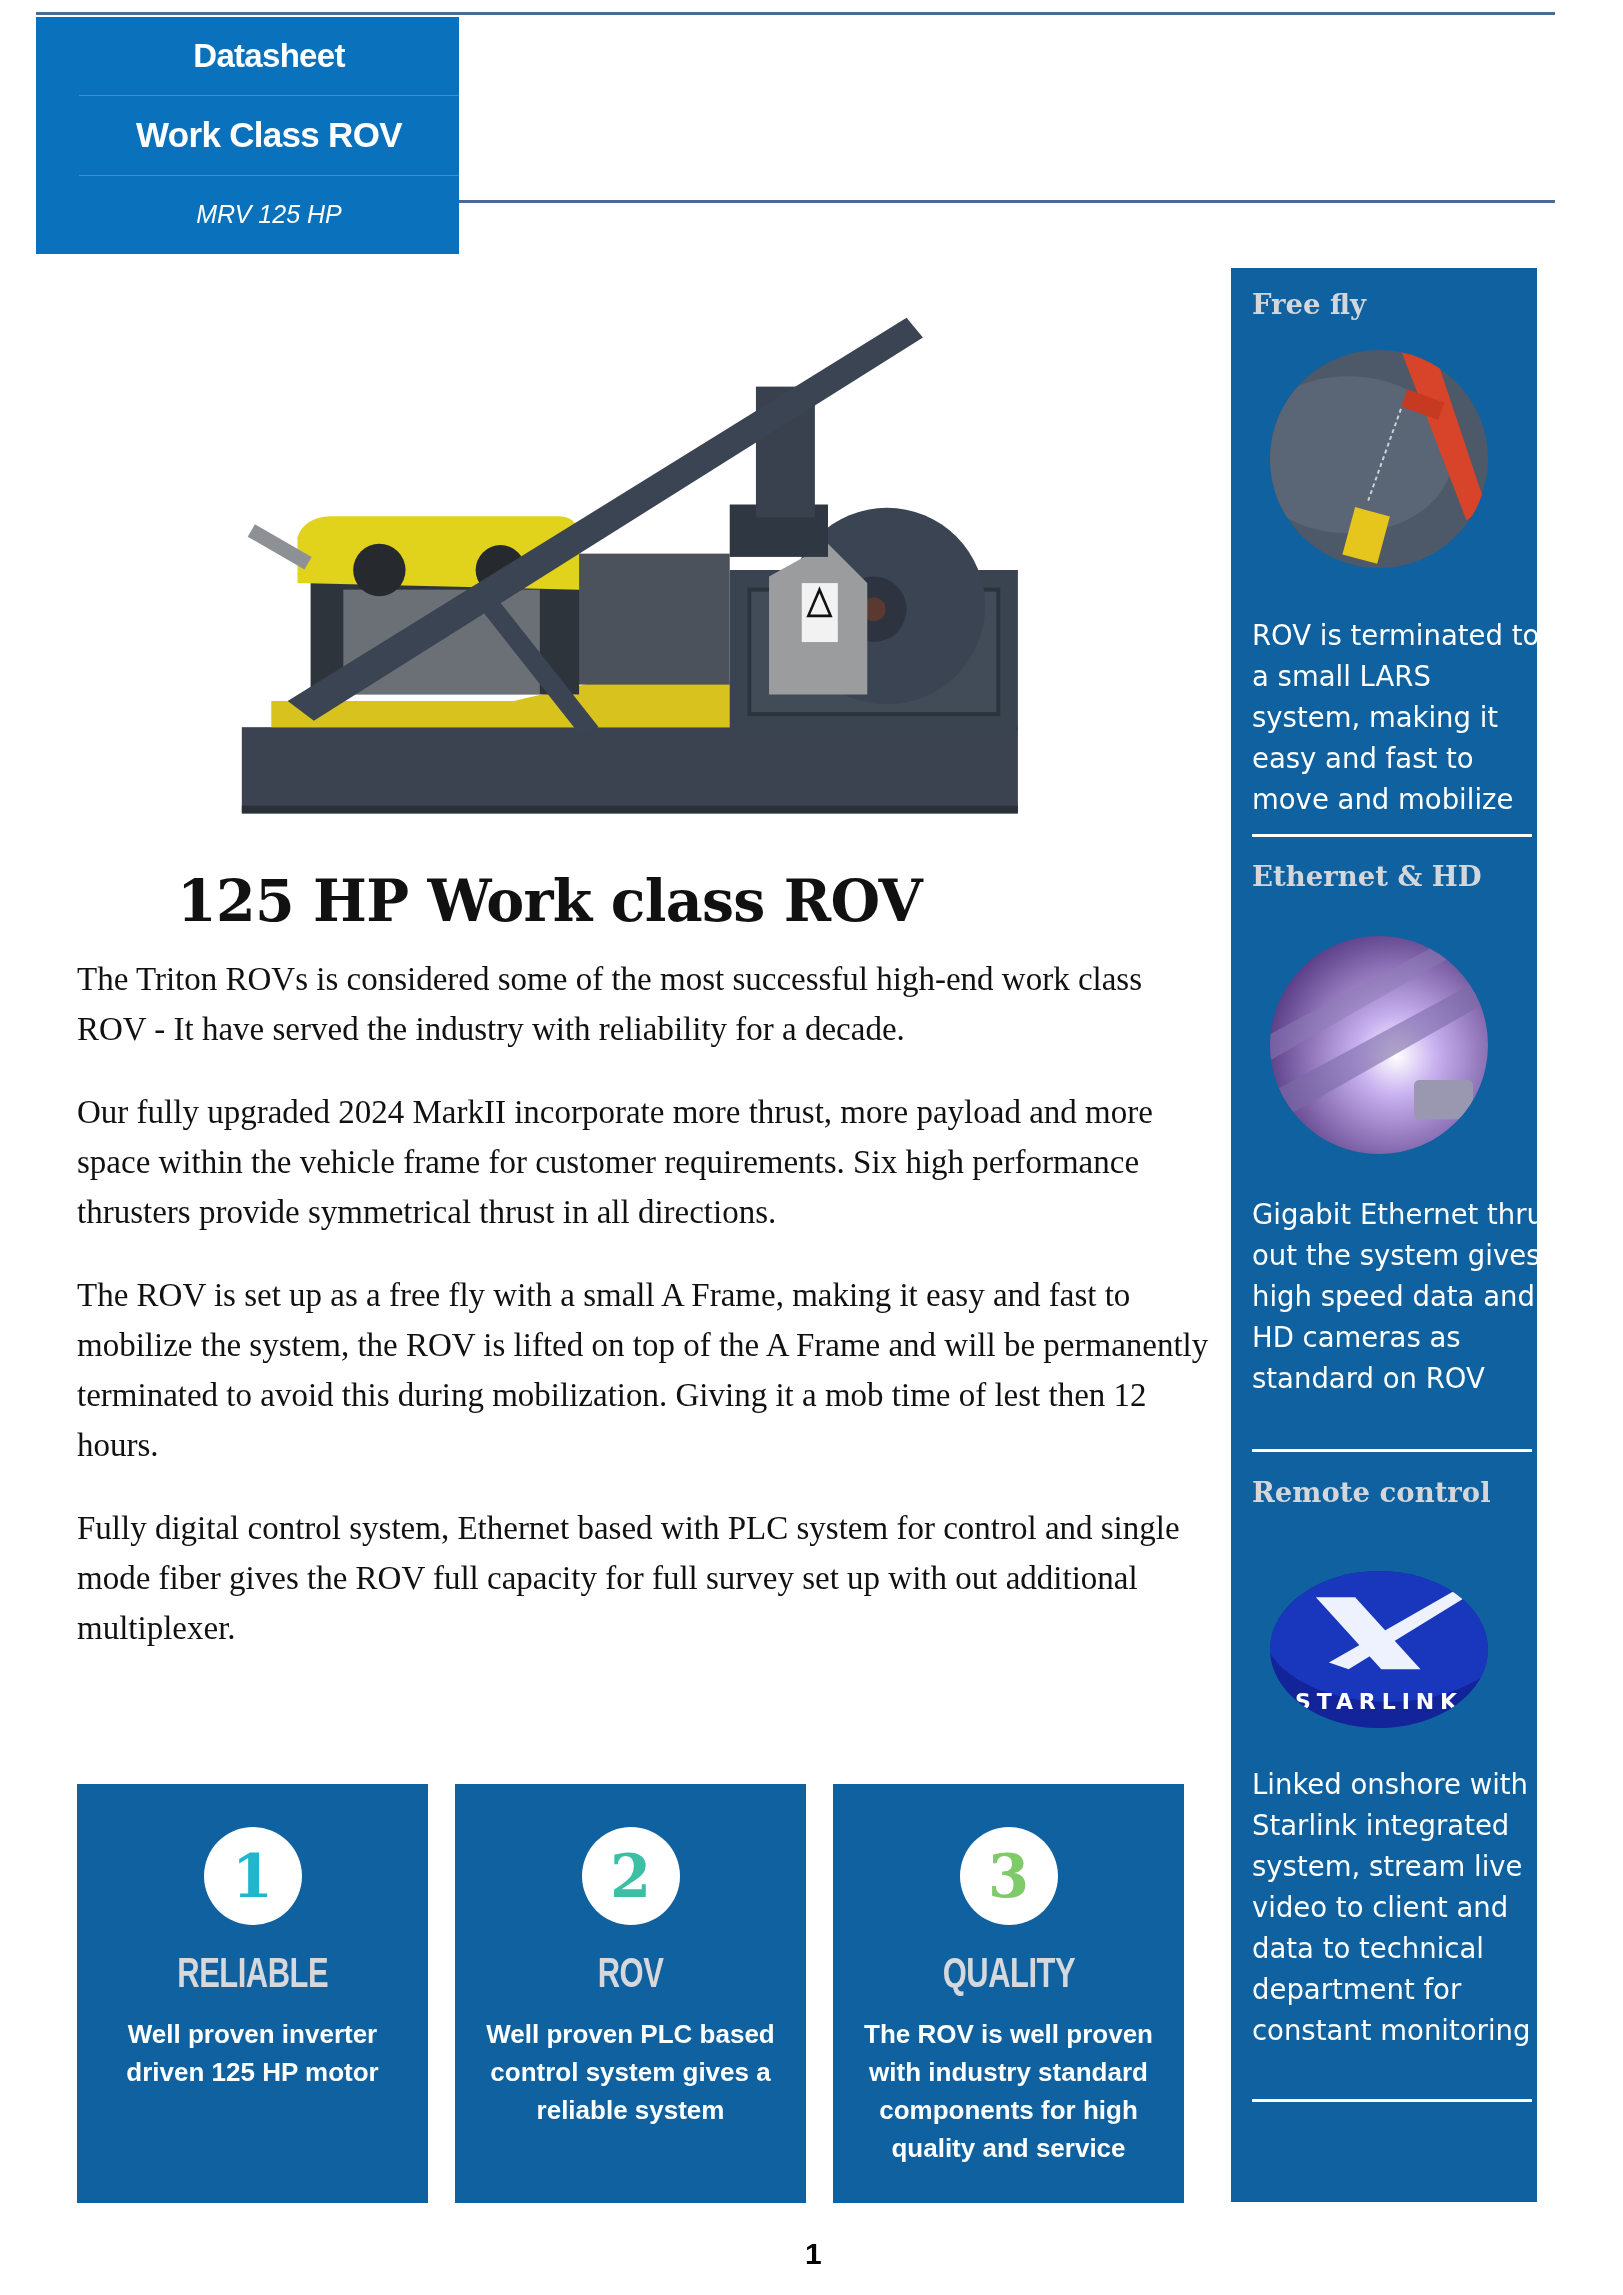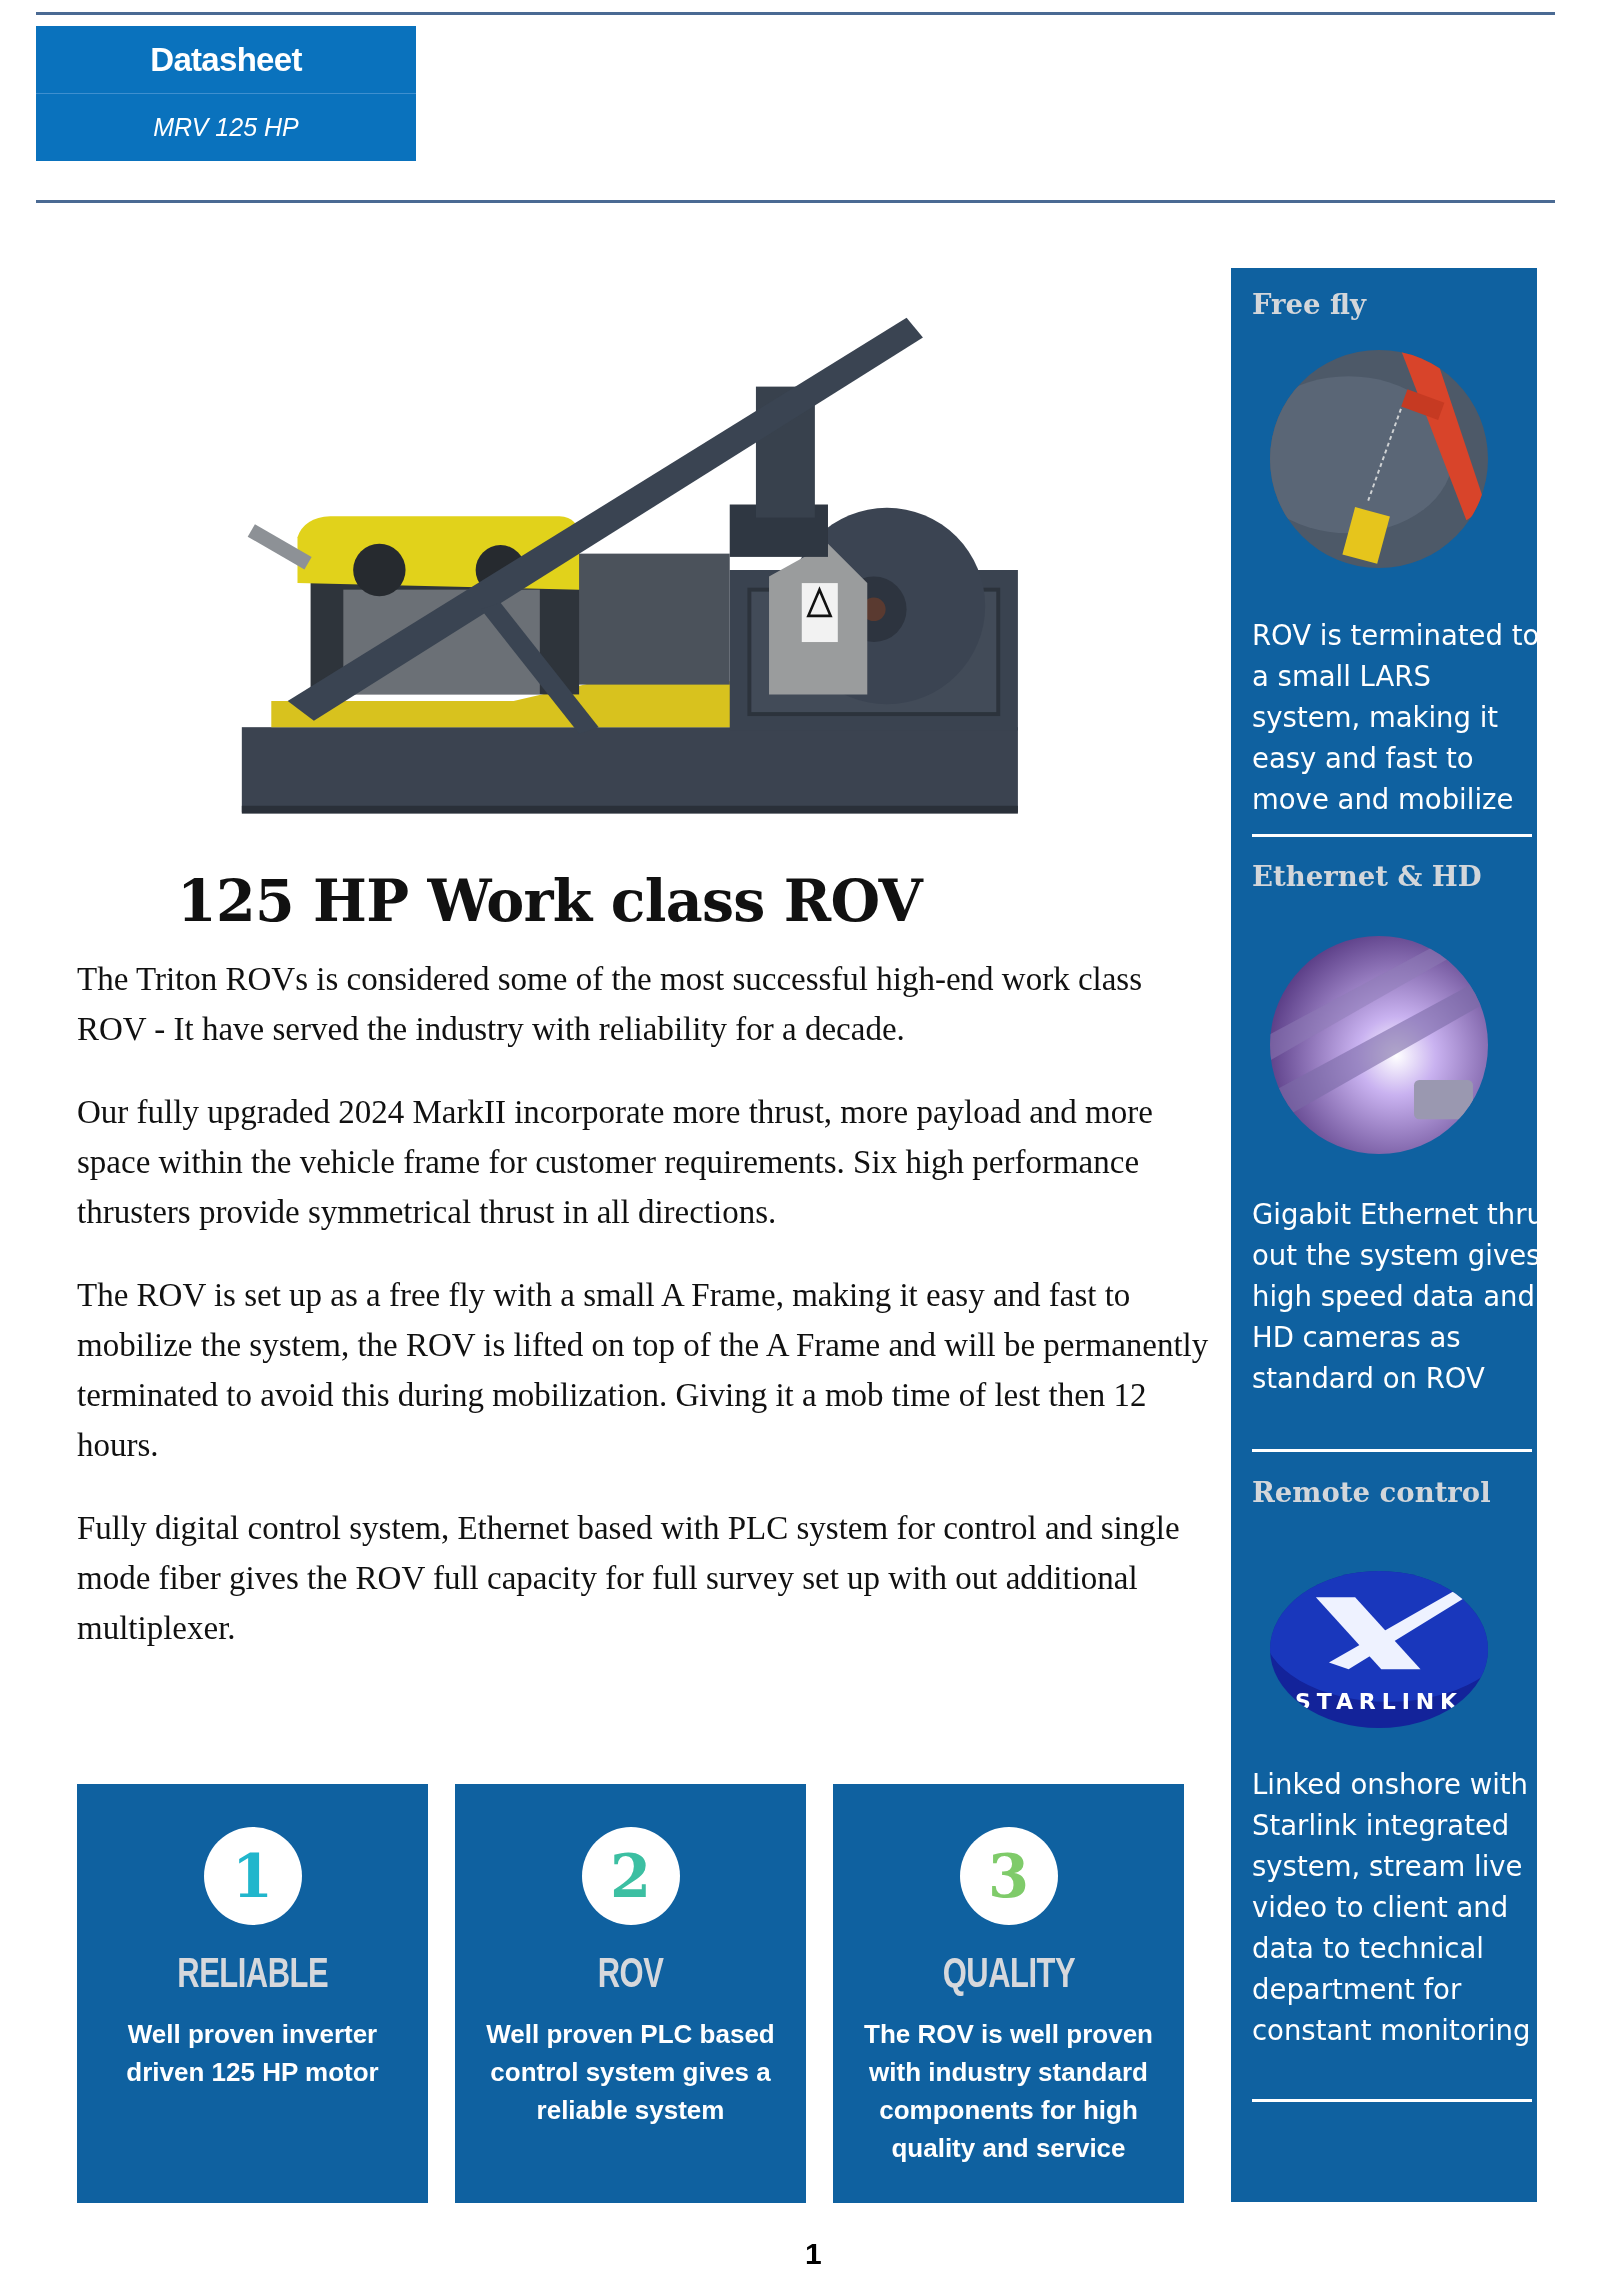--- a/index.html
+++ b/index.html
@@ -2,21 +2,21 @@
 <html style="font-size:10.5px"><head>
 <meta charset="utf-8">
 <style>
   html,body{margin:0;padding:0;background:#ffffff;}
   body{width:1623px;height:2295px;position:relative;overflow:hidden;font-family:"Liberation Sans",sans-serif;}
   .abs{position:absolute;}
 
   
   .hdr-line-top{left:36px;top:11.8px;width:1519px;height:3.3px;background:#4a6a93;}
   .hdr-line-bot{left:36px;top:200px;width:1519px;height:3.3px;background:#4a6a93;}
-  .hdr-block{left:36px;top:26px;width:380px;height:135px;background:#0a72bd;display:flex;flex-direction:column;}
+  .hdr-block{left:36px;top:17px;width:380px;height:237px;background:#0a72bd;display:flex;flex-direction:column;padding-left:43px;}
   .hdr-cell{flex:1;display:flex;align-items:center;justify-content:center;color:#fff;border-bottom:1.3px solid #3f8fcf;}
   .hdr-cell:last-child{border-bottom:none;font-style:italic;}
   .hdr-cell.t1{font-weight:bold;font-size:33px;letter-spacing:-0.7px;}
   .hdr-cell.t2{font-weight:bold;font-size:35px;letter-spacing:-0.7px;}
   .hdr-cell.t3{font-size:25px;}
 
   
   .hero{left:232px;top:308px;width:799px;height:524px;}
 
   
@@ -39,20 +39,21 @@
 
   .page-num{left:805px;top:2237px;font-family:"Liberation Sans",sans-serif;font-weight:bold;font-size:30px;color:#000;}
 </style>
 </head>
 <body>
 
 <div class="abs hdr-line-top"></div>
 <div class="abs hdr-line-bot"></div>
 <div class="abs hdr-block">
   <div class="hdr-cell t1">Datasheet</div>
+  <div class="hdr-cell t2">Work Class ROV</div>
   <div class="hdr-cell t3">MRV 125 HP</div>
 </div>
 
 <div class="abs hero">
   <svg width="799" height="524" viewBox="0 0 1220 800" xmlns="http://www.w3.org/2000/svg">
 
     <rect x="15" y="640" width="1185" height="130" fill="#3b4350"></rect>
     <rect x="15" y="760" width="1185" height="12" fill="#2a3039"></rect>
 
     <polygon points="60,640 780,640 780,570 560,570 430,600 60,600" fill="#d8c21e"></polygon>

